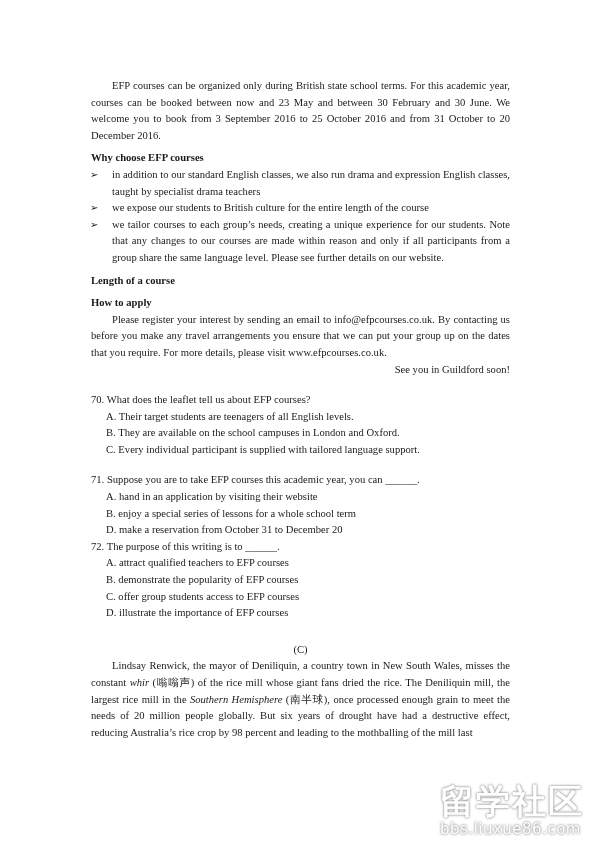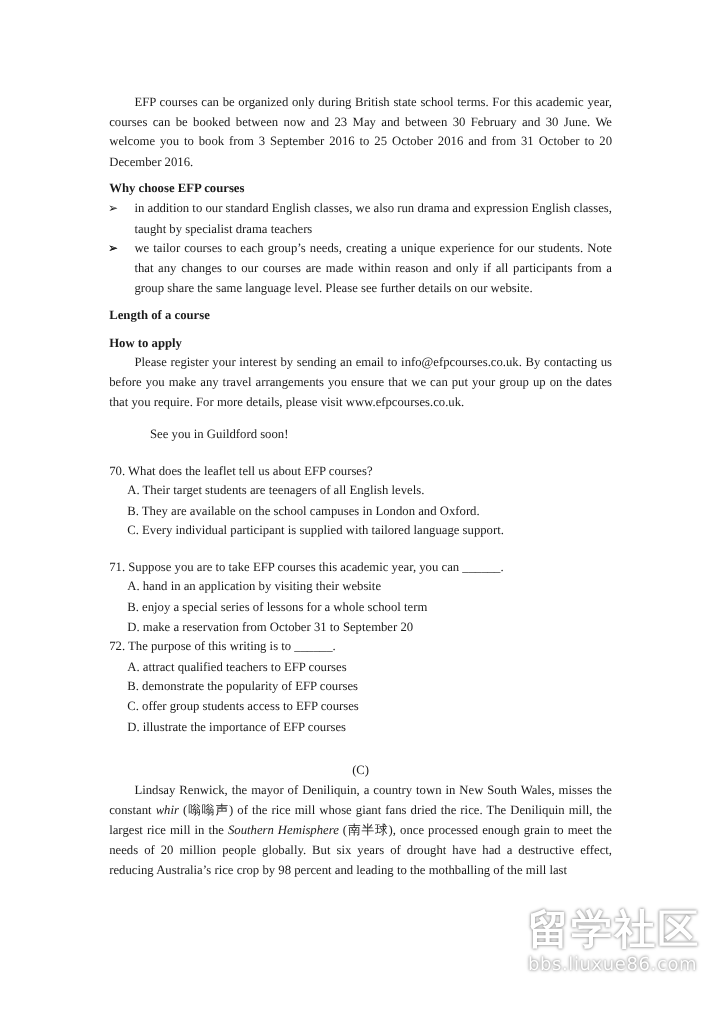--- a/index.html
+++ b/index.html
@@ -7,32 +7,32 @@
       width: 600px; height: 848px; position: relative; overflow: hidden;
       font-family: "Liberation Serif", "DejaVu Serif", serif;
       color: #1a1a1a; font-size: 10.6px; line-height: 16.6px;
     }
     .page { position: absolute; left: 91px; top: 78px; width: 419px; }
     .para { margin: 0; text-align: justify; text-indent: 21px; }
     .heading { font-weight: bold; margin: 6px 0 0 0; }
     .bullets { margin: 0; padding: 0; list-style: none; }
     .bullets li { position: relative; padding-left: 21px; text-align: justify; }
     .bullet-icon { position: absolute; left: -1px; top: 0; font-size: 10px; }
-    .signoff { margin: 10px; padding-left: 24px; }
+    .signoff { margin: 0; padding-left: 24px; text-align: right; }
     .question { margin: 0; }
     .q-block { margin-top: 14px; }
     .q-block.tight { margin-top: 6px; }
     .options { margin: 0; padding: 0 0 0 15px; list-style: none; }
     .options li { margin: 0; }
     .section-label { text-align: center; margin-top: 20px; }
     .passage-c { margin-top: 0; }
     em { font-style: italic; }
     strong { font-weight: normal; }
     .watermark {
-      position: absolute; left: 440px; top: 756px; width: 160px; height: 66px;
+      position: absolute; left: 440px; top: 782px; width: 160px; height: 66px;
       color: #ffffff; text-shadow: 0 0 3px #9a9a9a, 0 0 2px #9a9a9a;
       font-family: "DejaVu Sans", sans-serif;
     }
     .wm-title { font-size: 34px; font-weight: bold; letter-spacing: 2px; line-height: 38px; }
     .wm-url { font-size: 15px; line-height: 18px; letter-spacing: 0.5px; }
   </style>
 </head>
 <body>
 
 <div class="page">
@@ -40,20 +40,21 @@
   <p class="para">EFP courses can be organized only during British state school terms. For this academic year, courses can be booked between now and 23 May and between 30 February and 30 June. We welcome you to book from 3 September 2016 to 25 October 2016 and from 31 October to 20 December 2016.</p>
 
   <div class="heading">Why choose EFP courses</div>
   <ul class="bullets">
     <li>
       <span class="bullet-icon">➢</span>
       <span>in addition to our standard English classes, we also run drama and expression English classes, taught by specialist drama teachers</span>
     </li>
     <li>
       <span class="bullet-icon">➢</span>
+      <span>we expose our students to British culture for the entire length of the course</span>
     </li>
     <li>
       <span class="bullet-icon">➢</span>
       <span>we tailor courses to each group’s needs, creating a unique experience for our students. Note that any changes to our courses are made within reason and only if all participants from a group share the same language level. Please see further details on our website.</span>
     </li>
   </ul>
 
   <div class="heading">Length of a course</div>
 
   <div class="heading">How to apply</div>
@@ -67,21 +68,21 @@
       <li>B. They are available on the school campuses in London and Oxford.</li>
       <li>C. Every individual participant is supplied with tailored language support.</li>
     </ul>
   </div>
 
   <div class="q-block">
     <p class="question">71. Suppose you are to take EFP courses this academic year, you can ______.</p>
     <ul class="options">
       <li>A. hand in an application by visiting their website</li>
       <li>B. enjoy a special series of lessons for a whole school term</li>
-      <li>D. make a reservation from October 31 to September 20</li>
+      <li>D. make a reservation from October 31 to December 20</li>
     </ul>
   </div>
 
   <div class="q-block tight" style="margin-top:0">
     <p class="question">72. The purpose of this writing is to ______.</p>
     <ul class="options">
       <li>A. attract qualified teachers to EFP courses</li>
       <li>B. demonstrate the popularity of EFP courses</li>
       <li>C. offer group students access to EFP courses</li>
       <li>D. illustrate the importance of EFP courses</li>

